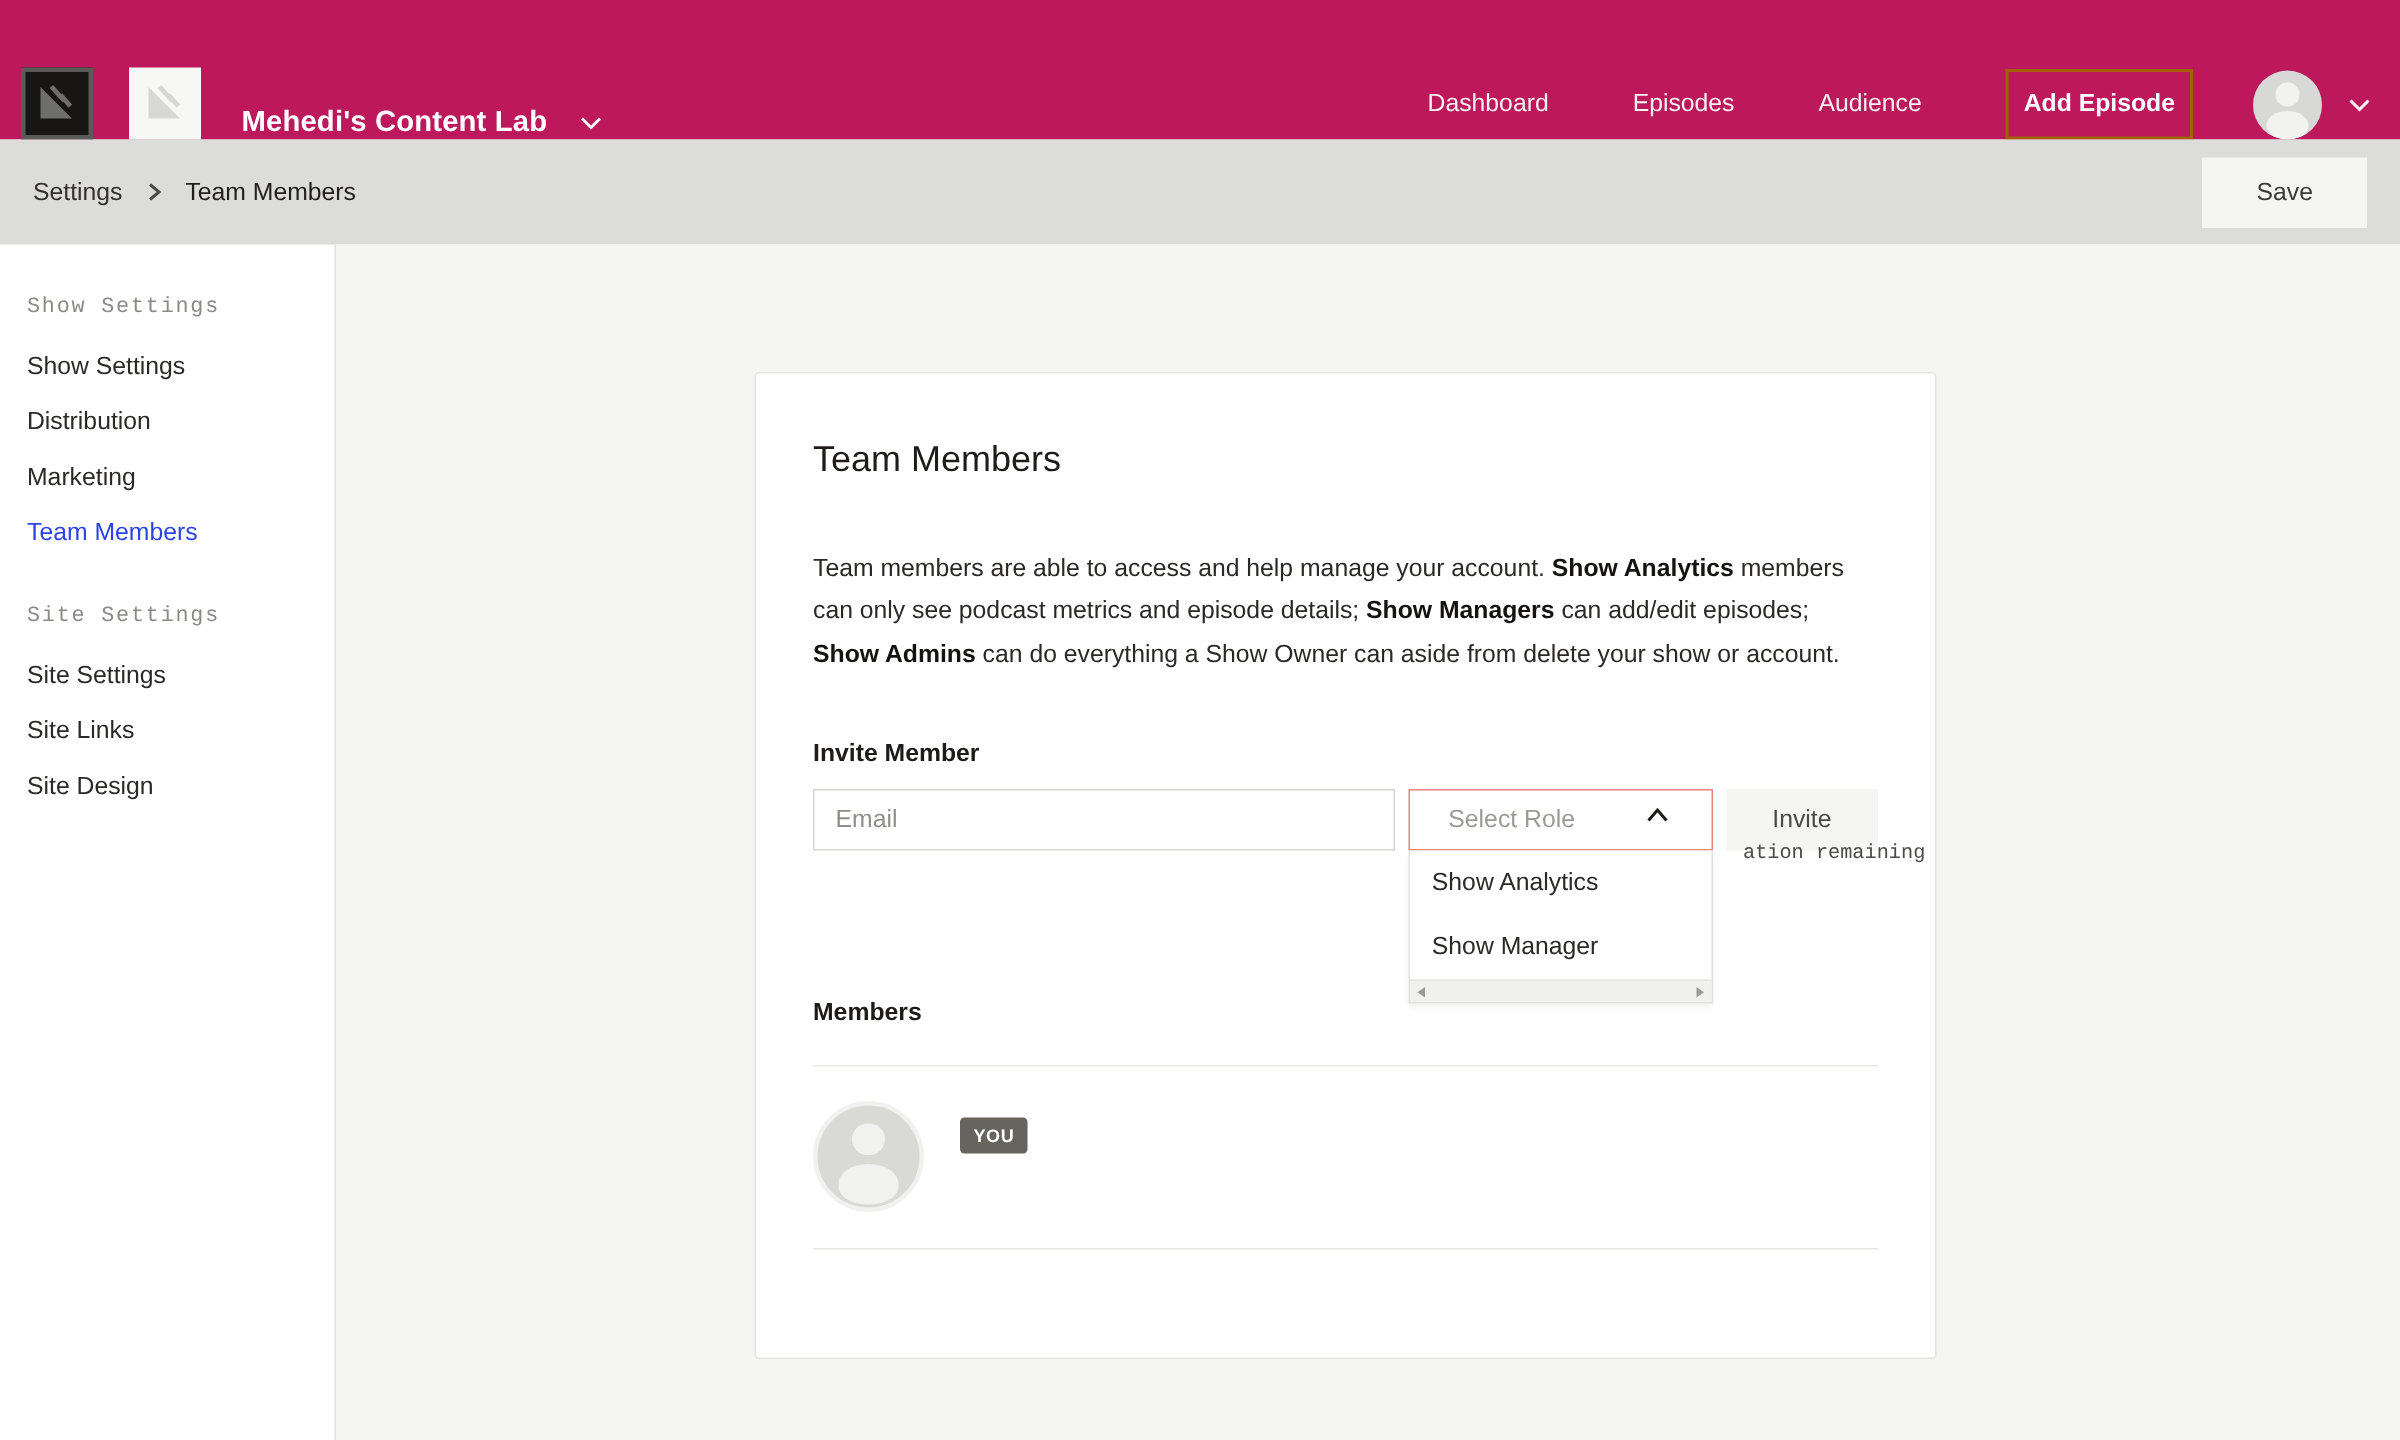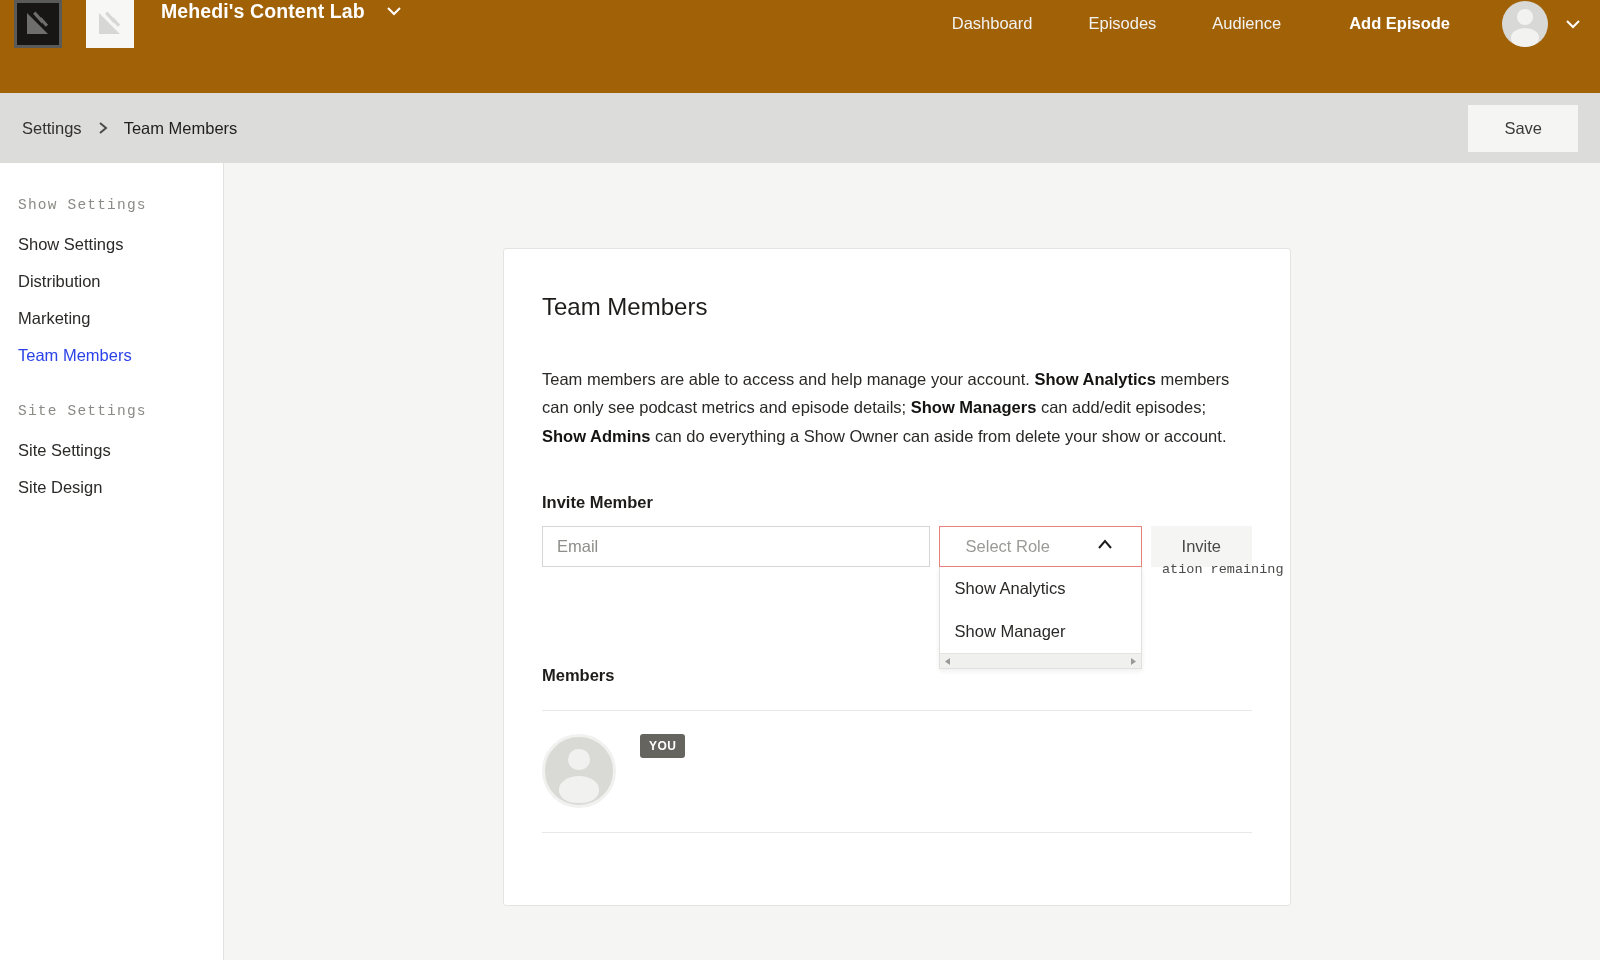--- a/index.html
+++ b/index.html
@@ -15,23 +15,23 @@
     background: #ffffff;
     color: #1a1a1a;
     -webkit-font-smoothing: antialiased;
   }
 
   .app { position: relative; width: 1600px; height: 960px; }
 
   
   .topbar {
     height: 93px;
-    background: #a16207;
-    display: flex;
-    align-items: flex-start;
+    background: #be185d;
+    display: flex;
+    align-items: flex-end;
     padding: 0 16px 0 14px;
   }
 
   .logo-tile {
     width: 48px;
     height: 48px;
     flex: 0 0 48px;
     display: flex;
     align-items: center;
     justify-content: center;
@@ -352,20 +352,21 @@
   .you-badge {
     margin-left: 24px;
     background: #66645f;
     color: #ffffff;
     font-size: 12px;
     font-weight: 700;
     letter-spacing: 0.4px;
     padding: 5px 9px;
     border-radius: 3px;
     align-self: flex-start;
+    margin-top: 11px;
   }
   .member-tail { height: 32px; }
 </style>
 </head>
 <body>
 
 <div class="app">
 
   <div class="topbar">
 
@@ -431,20 +432,21 @@
       <div class="side-section-title">Show Settings</div>
       <a class="side-link" href="#">Show Settings</a>
       <a class="side-link" href="#">Distribution</a>
       <a class="side-link" href="#">Marketing</a>
       <a class="side-link active" href="#">Team Members</a>
 
       <div class="side-gap"></div>
 
       <div class="side-section-title">Site Settings</div>
       <a class="side-link" href="#">Site Settings</a>
+      <a class="side-link" href="#">Site Links</a>
       <a class="side-link" href="#">Site Design</a>
     </div>
 
     <div class="content">
 
       <div class="card">
 
         <div class="card-title">Team Members</div>
 
         <div class="card-desc"><span>Team members are able to access and help manage your account. </span><b>Show Analytics</b><span> members can only see podcast metrics and episode details; </span><b>Show Managers</b><span> can add/edit episodes; </span><b>Show Admins</b><span> can do everything a Show Owner can aside from delete your show or account.</span></div>

